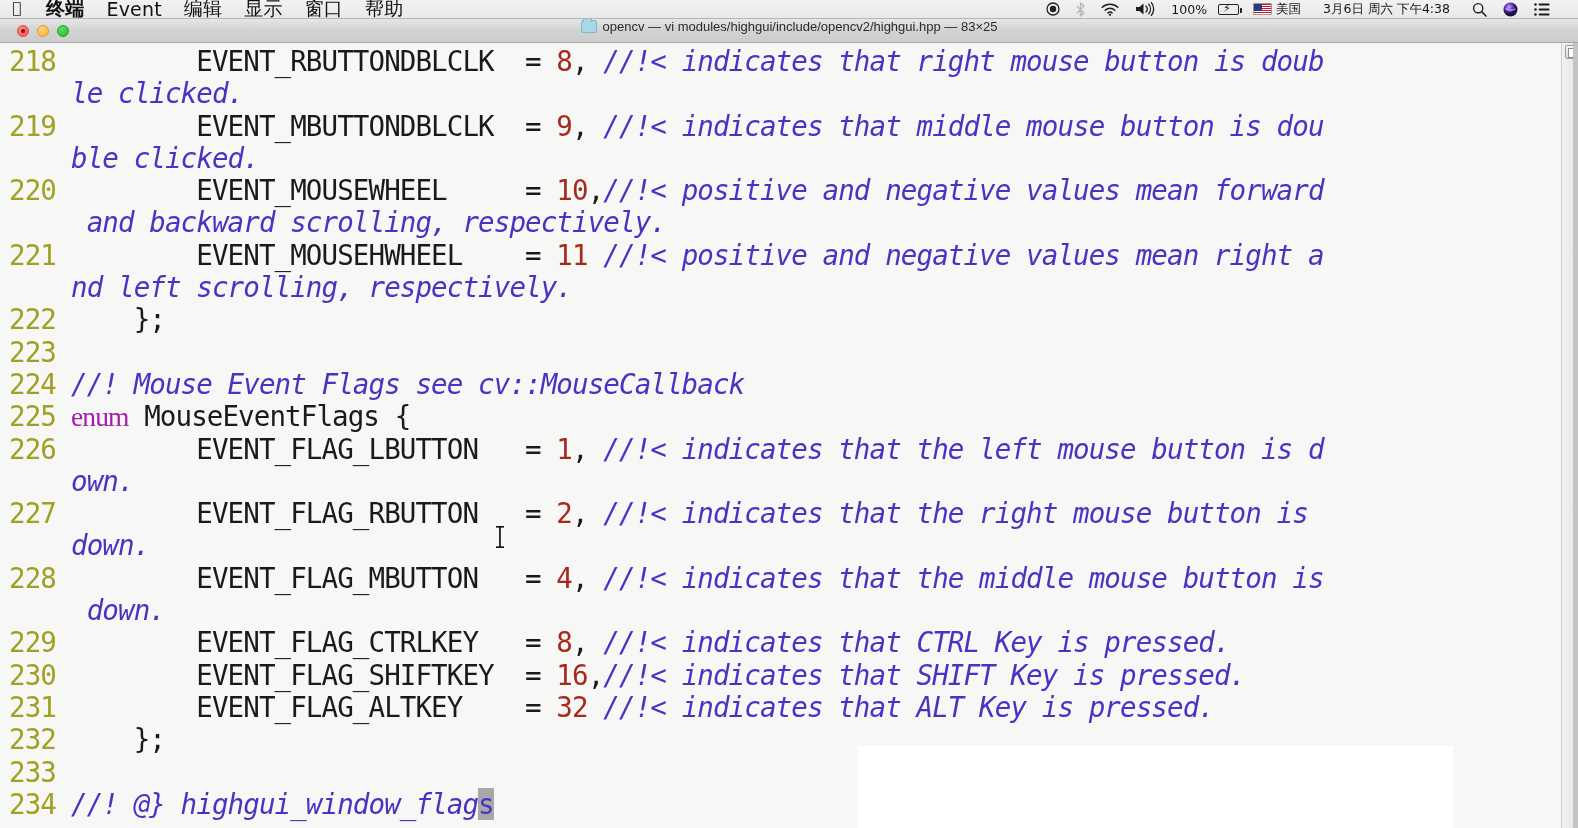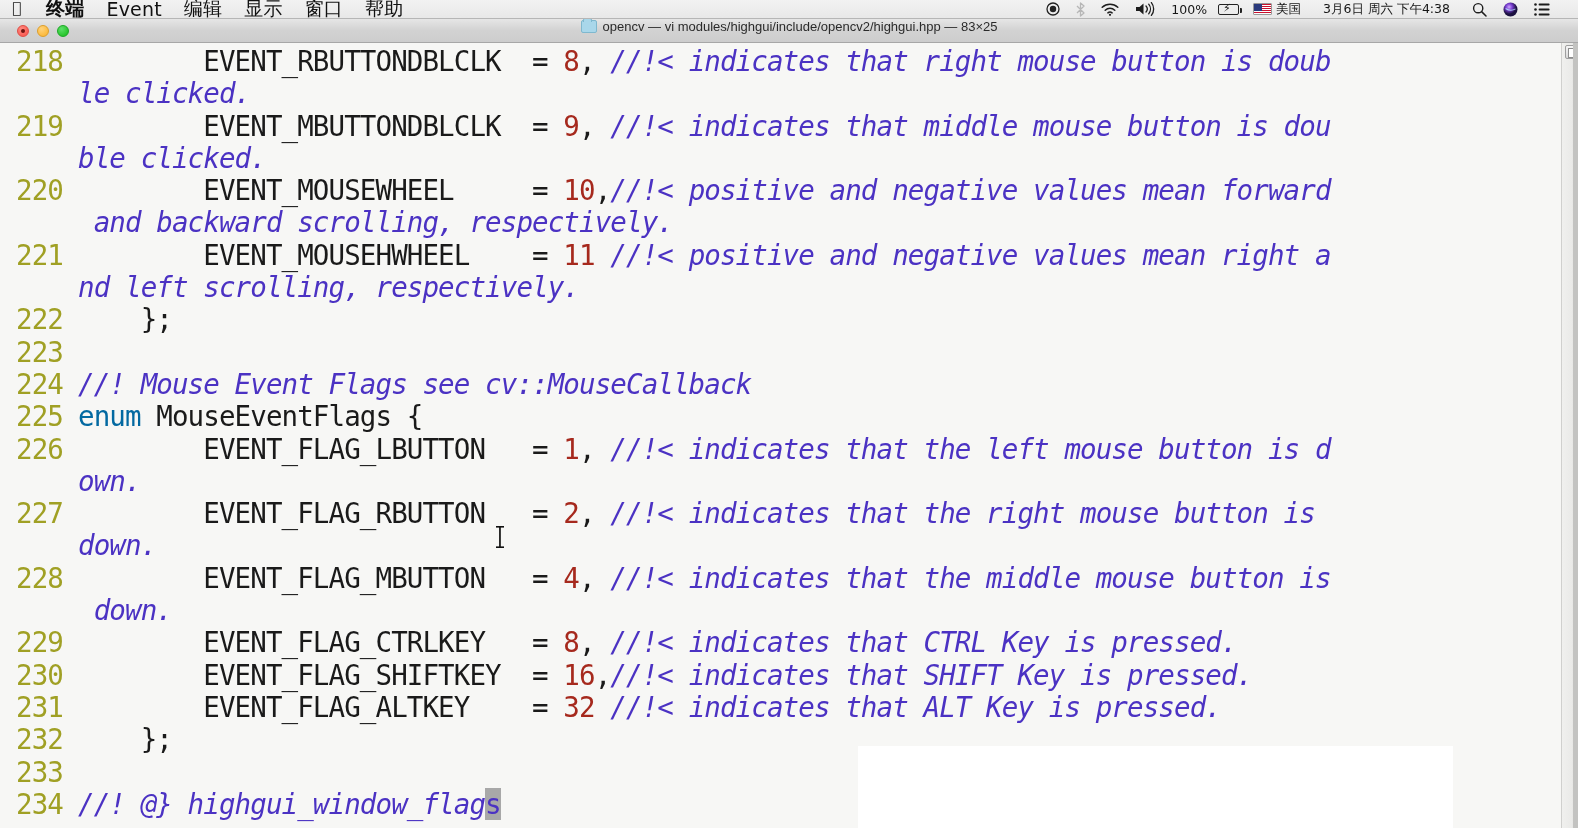--- a/index.html
+++ b/index.html
@@ -173,21 +173,21 @@
     position: absolute;
     top: 43px; left: 0;
     width: 1578px;
     height: 785px;
     background: #f7f7f5;
     overflow: hidden;
   }
 
   #code-area {
     position: absolute;
-    top: 0; left: 16px;
+    top: 0; left: 9px;
     width: 1561px;
     height: 785px;
     padding-top: 2px;
     font-family: "DejaVu Sans Mono", monospace;
     font-size: 27.5px;
     line-height: 32.3px;
     letter-spacing: -0.9px;
     white-space: pre;
     overflow: hidden;
   }
@@ -195,21 +195,21 @@
   .row { height: 32.3px; display: block; white-space: pre; }
 
   .ln {
     color: #a0a024;
     display: inline-block;
     width: 62px;
     text-align: left;
   }
   .ln-blank { display: inline-block; width: 62px; }
 
-  .kw      { color: #0369a1; }
+  .kw      { color: #a21caf; font-family: Liberation Serif, serif; }
   .ident   { color: #1a1a1a; }
   .num     { color: #a6291d; }
   .cmt     { color: #4b32c3; font-style: italic; }
   .cursor  { background: #a8a8a8; color: #4b32c3; }
 
   
   #scroll-gutter {
     position: absolute;
     top: 43px; right: 0;
     width: 17px;

